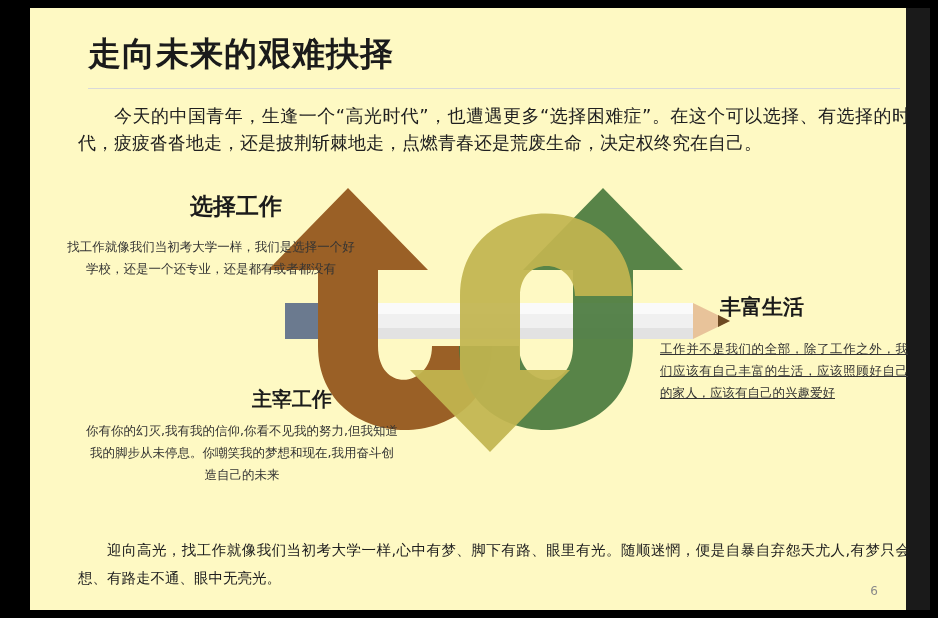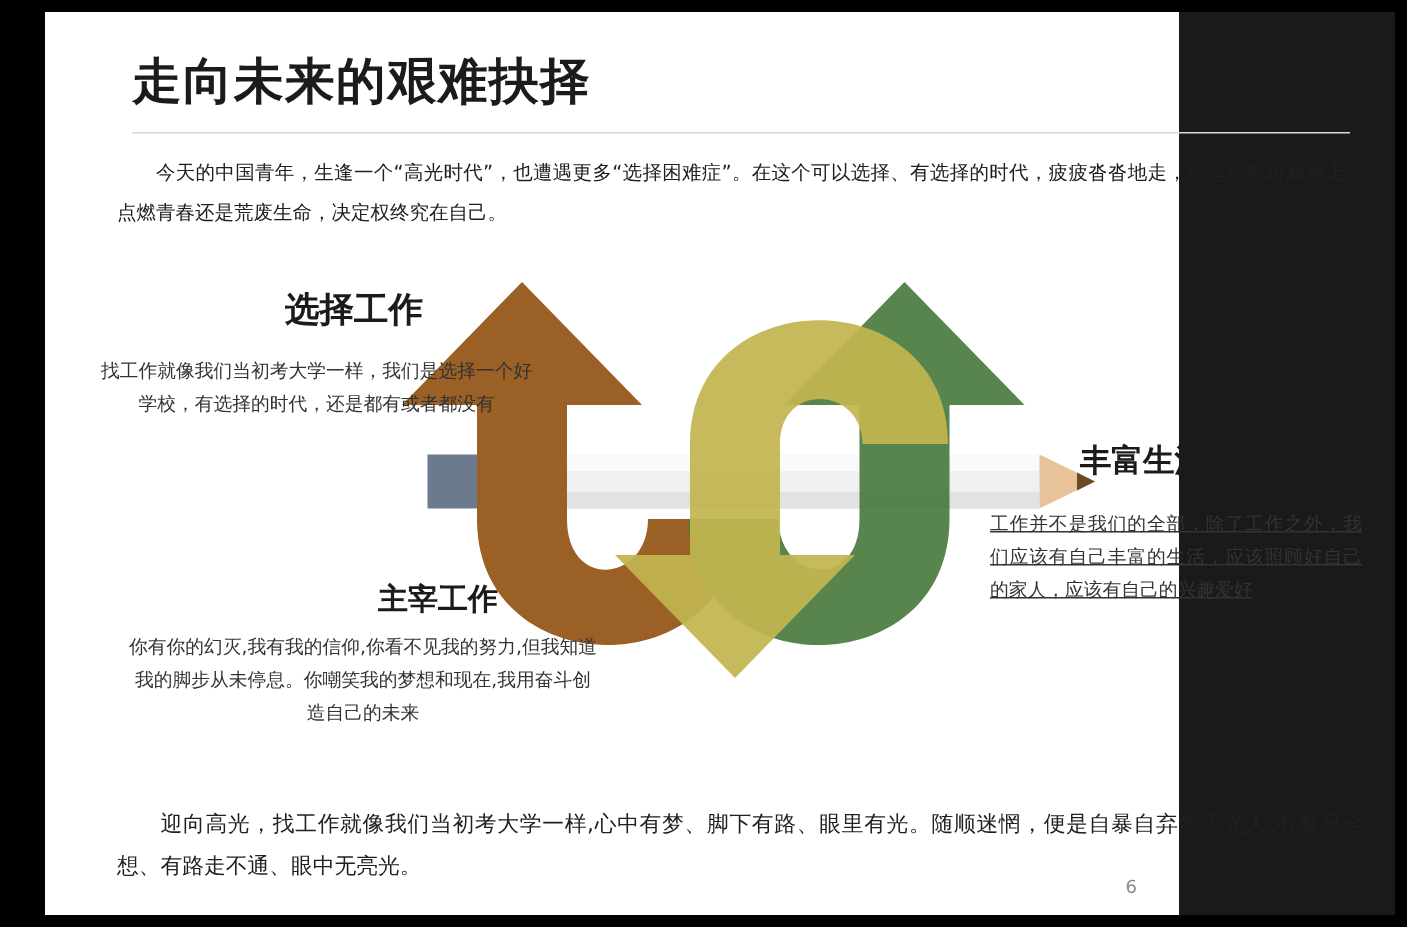--- a/index.html
+++ b/index.html
@@ -10,23 +10,23 @@
   body {
     width: 938px;
     height: 618px;
     overflow: hidden;
     font-family: "DejaVu Sans", "Liberation Sans", sans-serif;
   }
   .slide {
     position: absolute;
     left: 30px;
     top: 8px;
-    width: 756px;
+    width: 876px;
     height: 602px;
-    background: #ffffff;
+    background: #fef9c3;
   }
   .left-bar {
     position: absolute;
     left: 0;
     top: 0;
     width: 30px;
     height: 618px;
     background: #000000;
   }
   .top-bar {
@@ -73,21 +73,21 @@
     height: 1px;
     background: #d9d9d9;
   }
 
   
   .intro {
     position: absolute;
     left: 48px;
     top: 94px;
     width: 832px;
-    font-size: 13px;
+    font-size: 18px;
     line-height: 27px;
     color: #202020;
     text-align: justify;
     text-indent: 2em;
   }
 
   
   .outro {
     position: absolute;
     left: 48px;
@@ -239,21 +239,21 @@
                L 540 212
                L 460 294
                L 380 212
                L 430 212
                L 430 138
                C 430 28, 602 28, 602 138
                Z" fill="#c2b550" opacity="0.93"></path>
     </svg>
 
     <div class="h-select-job">选择工作</div>
-    <div class="b-select-job">找工作就像我们当初考大学一样，我们是选择一个好学校，有选择的时代，还是都有或者都没有</div>
+    <div class="b-select-job">找工作就像我们当初考大学一样，我们是选择一个好学校，还是一个还专业，还是都有或者都没有</div>
 
     <div class="h-master-job">主宰工作</div>
     <div class="b-master-job">你有你的幻灭,我有我的信仰,你看不见我的努力,但我知道我的脚步从未停息。你嘲笑我的梦想和现在,我用奋斗创造自己的未来</div>
 
     <div class="h-rich-life">丰富生活</div>
     <div class="b-rich-life">工作并不是我们的全部，除了工作之外，我们应该有自己丰富的生活，应该照顾好自己的家人，应该有自己的兴趣爱好</div>
   </div>
 
   <div class="outro">迎向高光，找工作就像我们当初考大学一样,心中有梦、脚下有路、眼里有光。随顺迷惘，便是自暴自弃怨天尤人,有梦只会想、有路走不通、眼中无亮光。</div>
 

